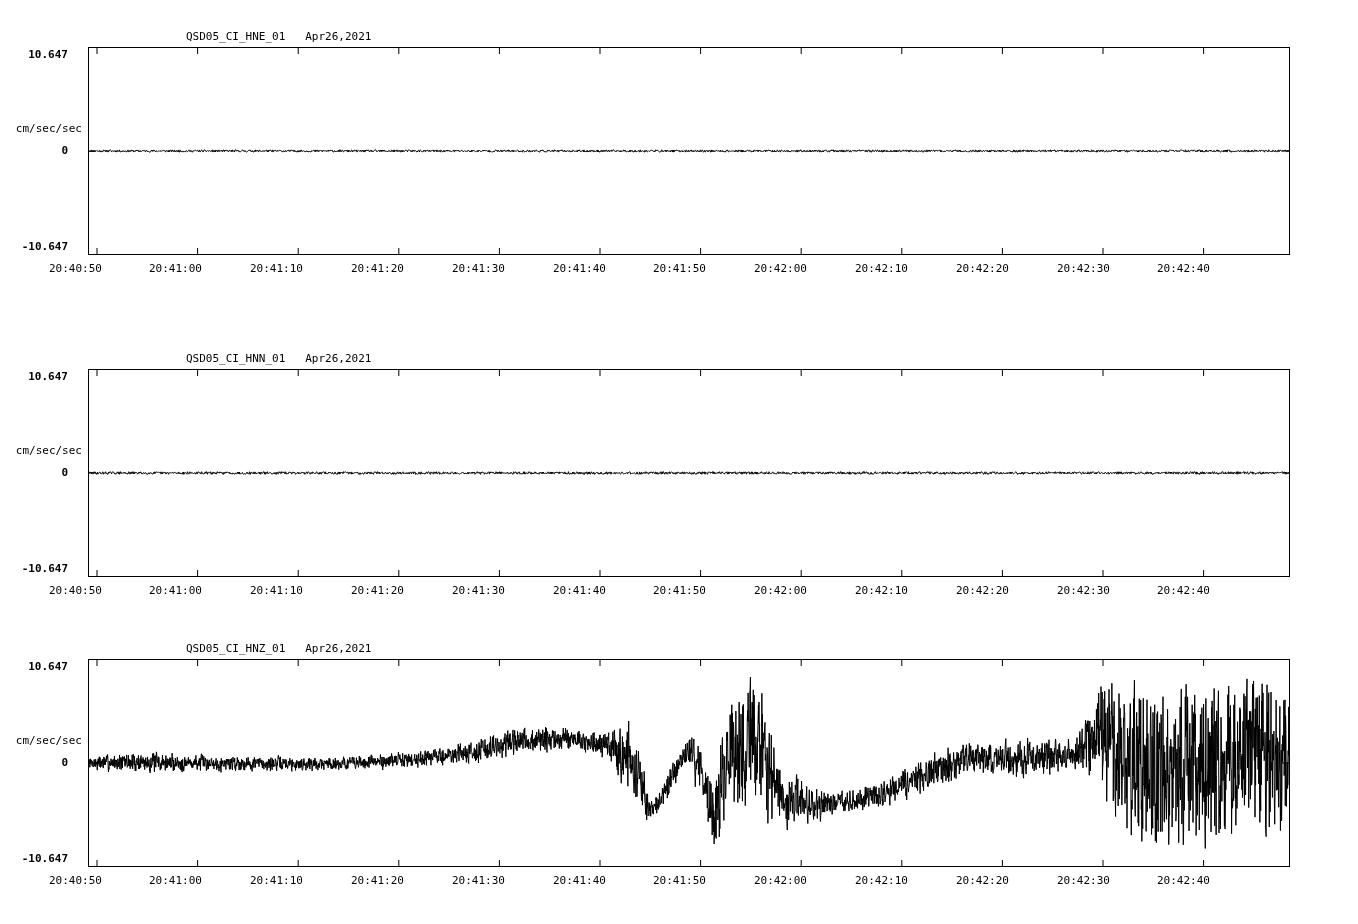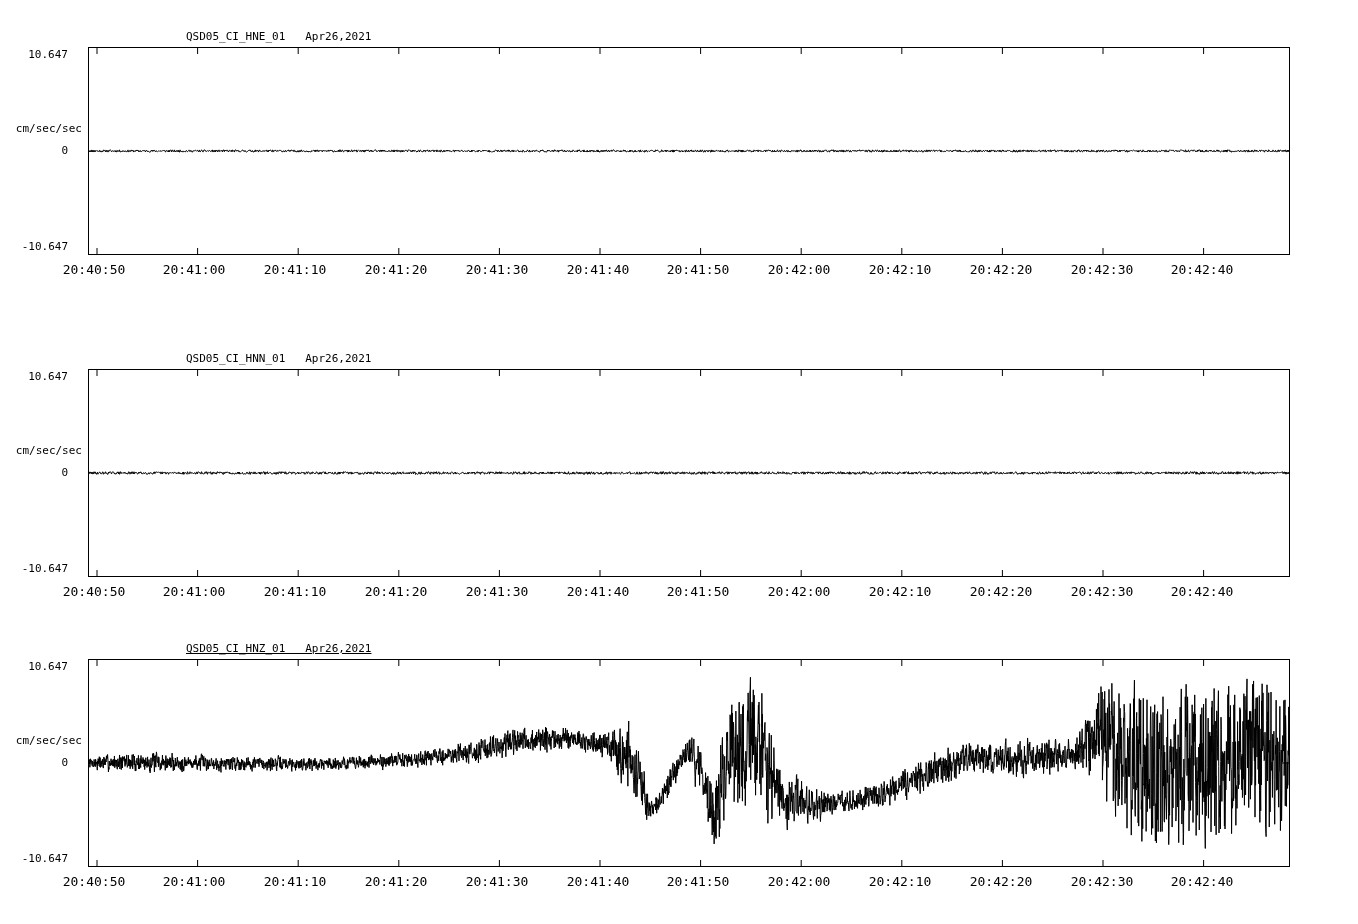--- a/index.html
+++ b/index.html
@@ -42,26 +42,27 @@
     position: absolute;
     font-size: 11px;
     white-space: pre;
     text-align: right;
   }
   .ytick-label {
     position: absolute;
     font-size: 11px;
     text-align: right;
     white-space: pre;
+    font-weight: bold;
   }
   .xtick-label {
     position: absolute;
-    font-size: 13px;
-    white-space: pre;
-    text-align: center;
+    font-size: 11px;
+    white-space: pre;
+    text-align: left;
   }
   svg.trace {
     position: absolute;
     left: 0;
     top: 0;
     display: block;
   }
 </style>
 </head>
 <body>
@@ -164,21 +165,21 @@
     <div class="xtick-label" style="left:553px;top:262px;width:90px;">20:41:40</div>
     <div class="xtick-label" style="left:653px;top:262px;width:90px;">20:41:50</div>
     <div class="xtick-label" style="left:754px;top:262px;width:90px;">20:42:00</div>
     <div class="xtick-label" style="left:855px;top:262px;width:90px;">20:42:10</div>
     <div class="xtick-label" style="left:956px;top:262px;width:90px;">20:42:20</div>
     <div class="xtick-label" style="left:1057px;top:262px;width:90px;">20:42:30</div>
     <div class="xtick-label" style="left:1157px;top:262px;width:90px;">20:42:40</div>
   </div>
 
   <div class="panel" style="top:612px;height:312px;">
-    <div class="plot-title" style="left:186px;top:30px;text-decoration:underline;">QSD05_CI_HNZ_01   Apr26,2021</div>
+    <div class="plot-title" style="left:186px;top:30px;">QSD05_CI_HNZ_01   Apr26,2021</div>
     <div class="ylabel" style="left:0px;top:122px;width:82px;">cm/sec/sec</div>
     <div class="ytick-label" style="left:0px;top:48px;width:68px;">10.647</div>
     <div class="ytick-label" style="left:0px;top:144px;width:68px;">0</div>
     <div class="ytick-label" style="left:0px;top:240px;width:68px;">-10.647</div>
     <div class="plot-frame" style="left:88px;top:47px;width:1202px;height:208px;">
       <svg class="trace" id="svg-hnz" width="1200" height="206" viewBox="0 0 1200 206">
           <line x1="8" x2="8" y1="0" y2="6" stroke="#000" stroke-width="1"></line>
           <line x1="8" x2="8" y1="206" y2="200" stroke="#000" stroke-width="1"></line>
           <line x1="108.6" x2="108.6" y1="0" y2="6" stroke="#000" stroke-width="1"></line>
           <line x1="108.6" x2="108.6" y1="206" y2="200" stroke="#000" stroke-width="1"></line>

